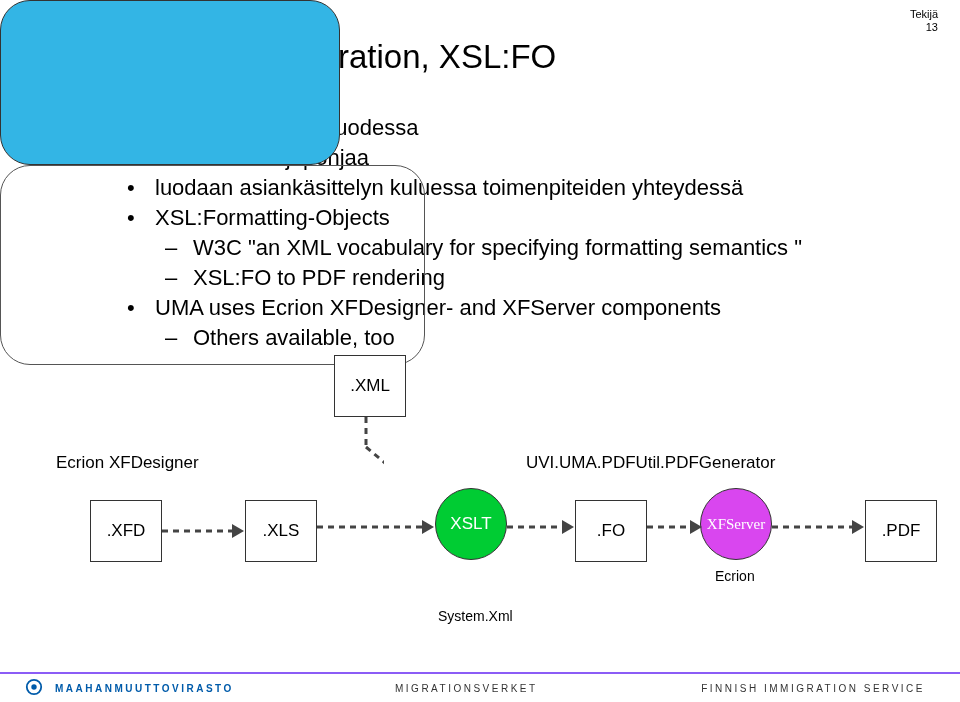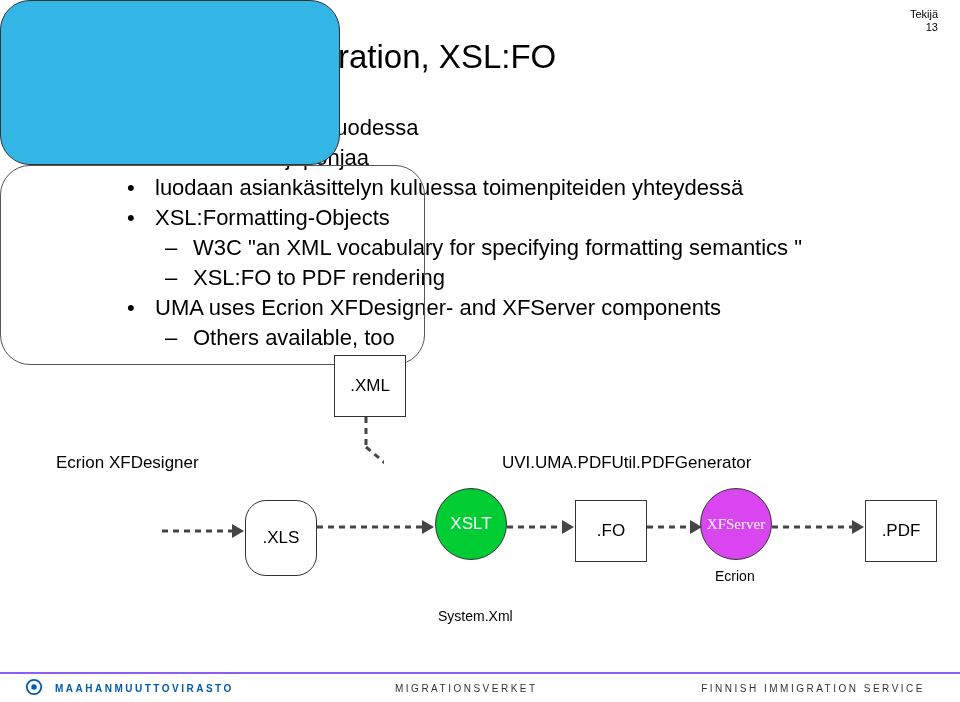--- a/index.html
+++ b/index.html
@@ -88,26 +88,26 @@
   }
   .generator-box {
     left: 420px; top: 440px;
     width: 425px; height: 200px;
     border: 1.5px solid #555;
     border-radius: 30px;
     z-index: 1;
   }
   .generator-label {
     position: absolute;
-    left: 502px; top: 453px;
+    left: 526px; top: 453px;
     font-size: 17px;
     z-index: 2;
   }
   .xfd-box { left: 90px;  top: 500px; width: 72px; height: 62px; z-index: 2; }
-  .xls-box { left: 245px; top: 500px; width: 72px; height: 76px; z-index: 2; border-radius: 21px; }
+  .xls-box { left: 245px; top: 500px; width: 72px; height: 62px; z-index: 2; }
   .xslt-box {
     left: 435px; top: 488px;
     width: 72px; height: 72px;
     background: #00cc33;
     border-radius: 50%;
     z-index: 2;
   }
   .fo-box { left: 575px; top: 500px; width: 72px; height: 62px; z-index: 2; }
   .xfserver-box {
     left: 700px; top: 488px;
@@ -205,20 +205,21 @@
 <div class="diagram">
 
   <div class="box xml-box">.XML</div>
 
   <div class="designer-box"></div>
   <div class="designer-label">Ecrion XFDesigner</div>
 
   <div class="generator-box"></div>
   <div class="generator-label">UVI.UMA.PDFUtil.PDFGenerator</div>
 
+  <div class="box xfd-box">.XFD</div>
   <div class="box xls-box">.XLS</div>
   <div class="box xslt-box" style="color:#fff;">XSLT</div>
   <div class="box fo-box">.FO</div>
   <div class="box xfserver-box">XFServer</div>
   <div class="box pdf-box">.PDF</div>
 
   <div class="systemxml-label">System.Xml</div>
   <div class="ecrion-label">Ecrion</div>
 
   <svg class="arrow" style="left:354px; top:417px;" width="30" height="75">

